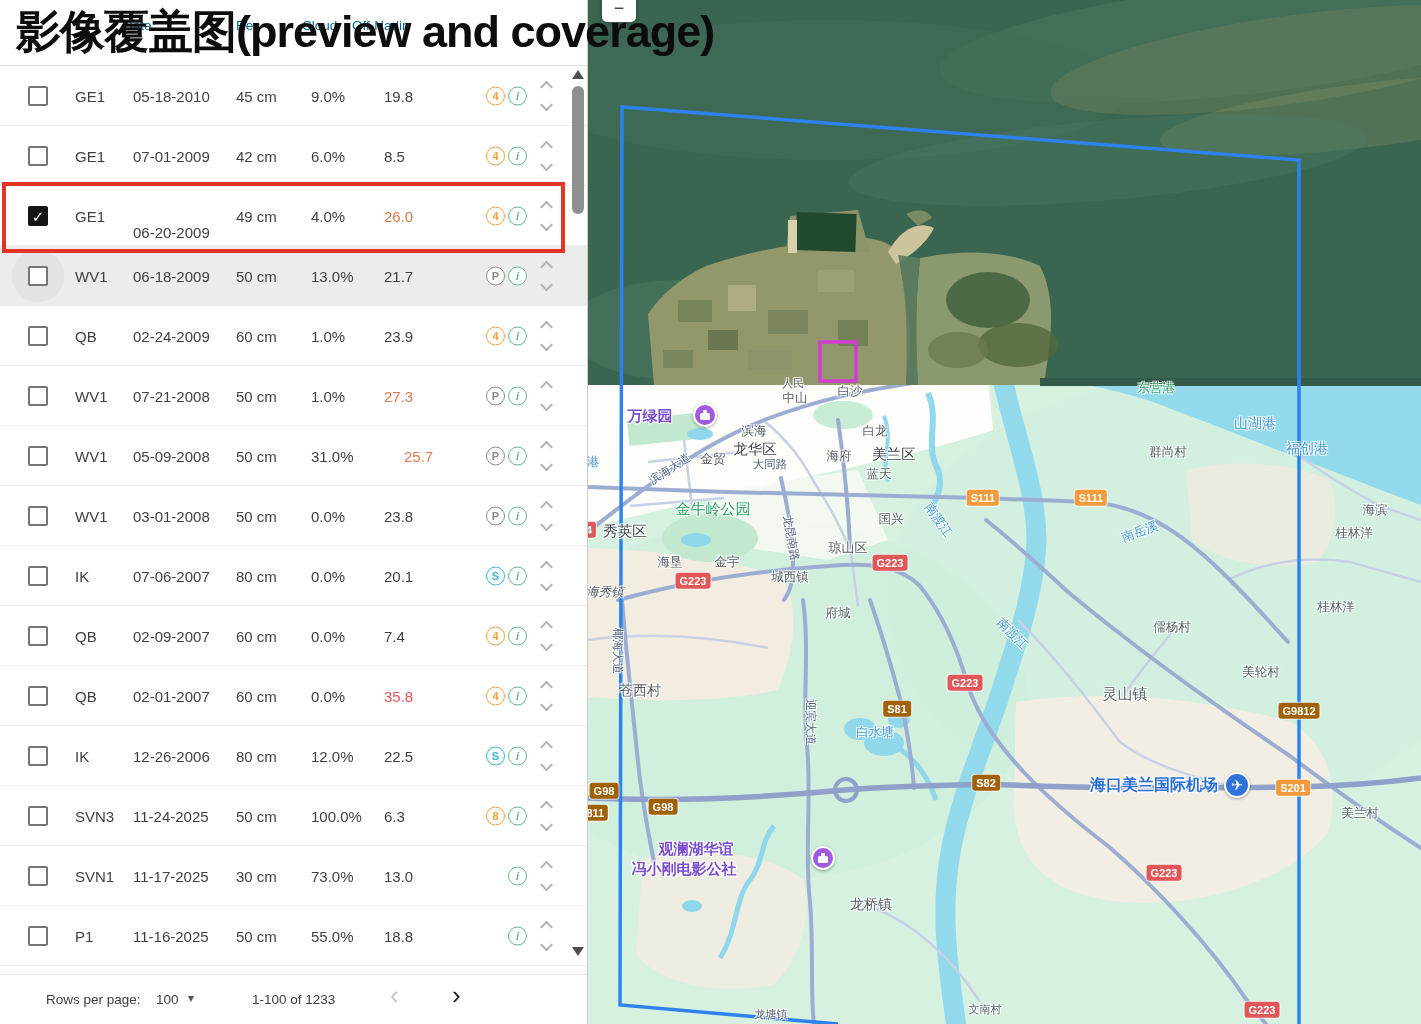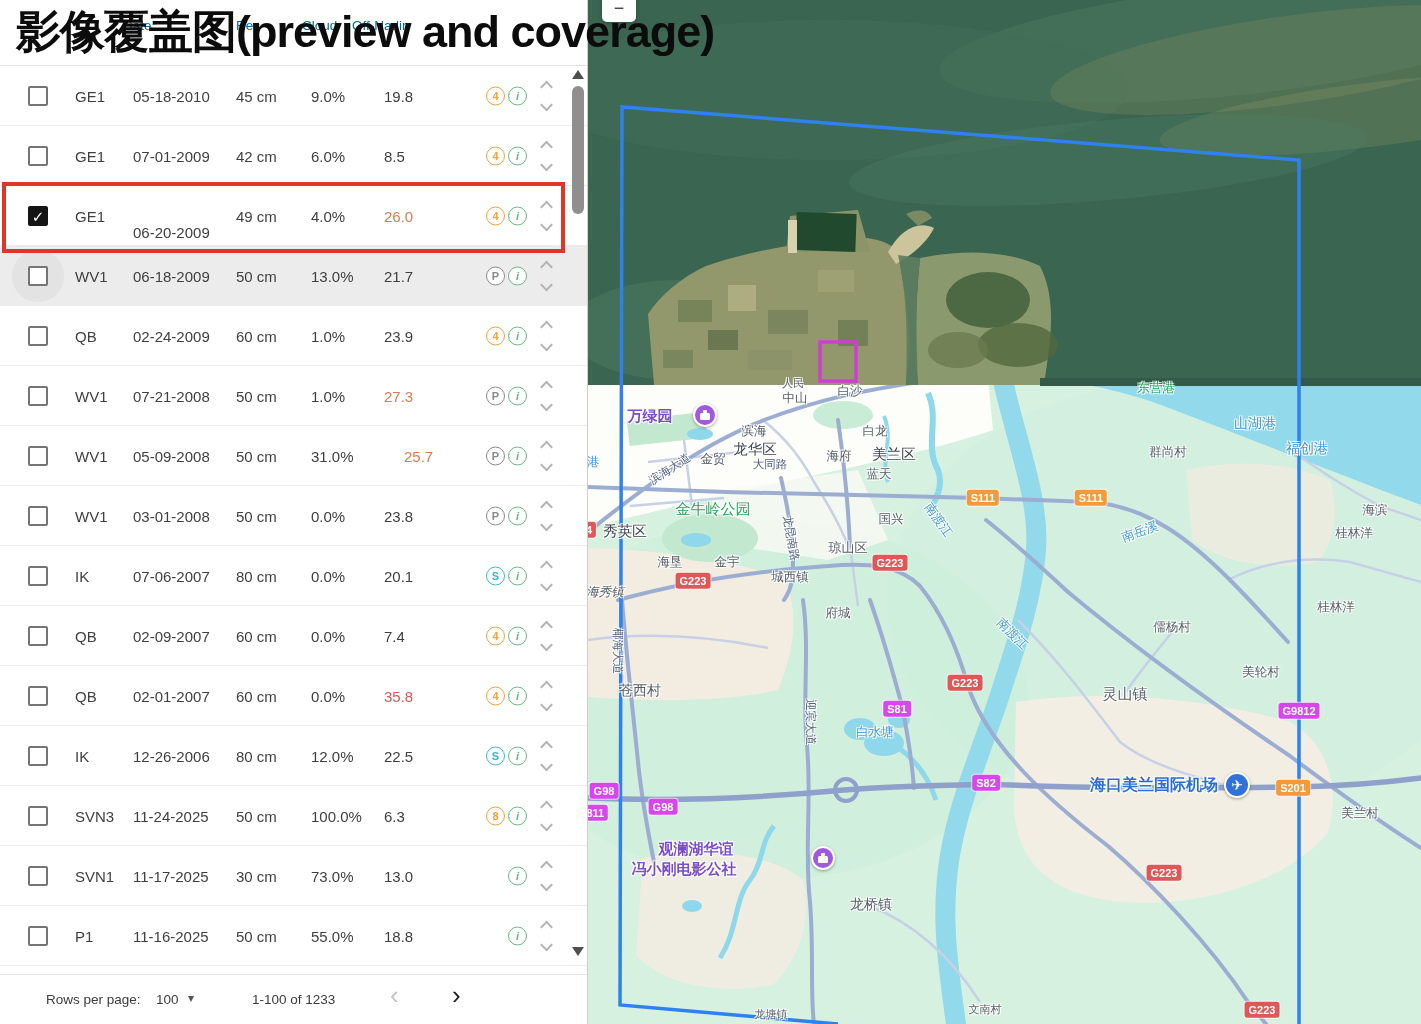--- a/index.html
+++ b/index.html
@@ -55,21 +55,21 @@
        text-shadow:-1px -1px 0 #fff,1px -1px 0 #fff,-1px 1px 0 #fff,1px 1px 0 #fff;}
   .lbl.district{color:#40454e;font-size:14.5px;}
   .lbl.green{color:#27a25c;}
   .lbl.water{color:#3f97d8;}
   .lbl.purple{color:#7a4dcb;font-weight:700;}
   .lbl.road{color:#50607f;font-size:11.5px;}
   .lbl.airport{color:#2a6fd8;font-size:16px;font-weight:700;}
   .badge{position:absolute;transform:translate(-50%,-50%);font-size:11px;font-weight:700;color:#fff;padding:1px 4px;border-radius:3px;line-height:1.3;box-shadow:0 0 0 1px rgba(255,255,255,.65);z-index:5;}
   .bg-orange{background:#f49a3b;}
   .bg-red{background:#e15757;}
-  .bg-green{background:#d946ef;}
+  .bg-green{background:#a16207;}
   .poi{position:absolute;transform:translate(-50%,-50%);border-radius:50%;border:2px solid #fff;box-shadow:0 1px 3px rgba(0,0,0,.35);z-index:6;}
   .cam{width:24px;height:24px;background:#a159df;}
   .cam::after{content:"";position:absolute;left:5px;top:8px;width:10px;height:7px;background:#fff;border-radius:1.5px;}
   .cam::before{content:"";position:absolute;left:8px;top:5px;width:4px;height:3px;background:#fff;border-radius:1px;}
   .air{width:26px;height:26px;background:#2f72d9;color:#fff;font-size:14px;display:flex;align-items:center;justify-content:center;}
   .zoomout{position:absolute;left:14px;top:-6px;width:34px;height:28px;background:#fff;border:none;border-radius:5px;box-shadow:0 1px 4px rgba(0,0,0,.3);font-size:18px;color:#333;z-index:20;cursor:pointer;}
 
   
   .title{position:absolute;left:16px;top:2px;margin:0;font-size:45px;font-weight:800;color:#0c0c0c;z-index:30;white-space:nowrap;letter-spacing:-1px;}
   .wm{position:absolute;left:448px;top:962px;font-size:47px;font-weight:800;color:#f31111;z-index:40;white-space:nowrap;letter-spacing:-1px;}

